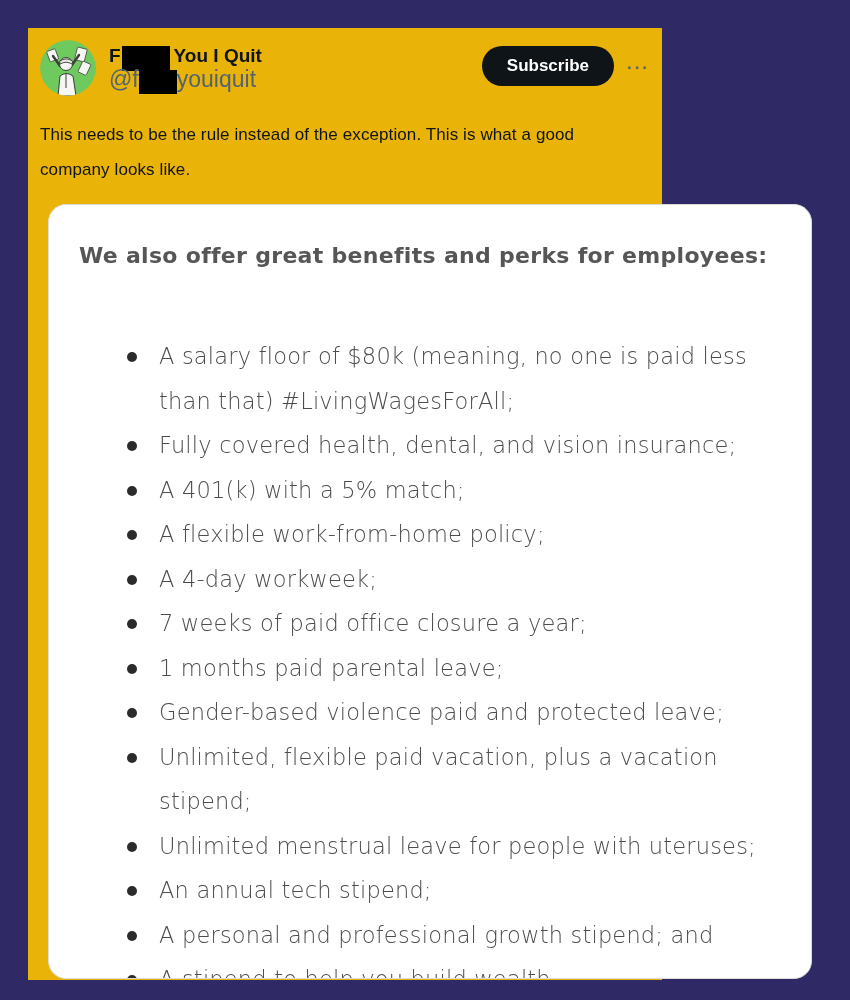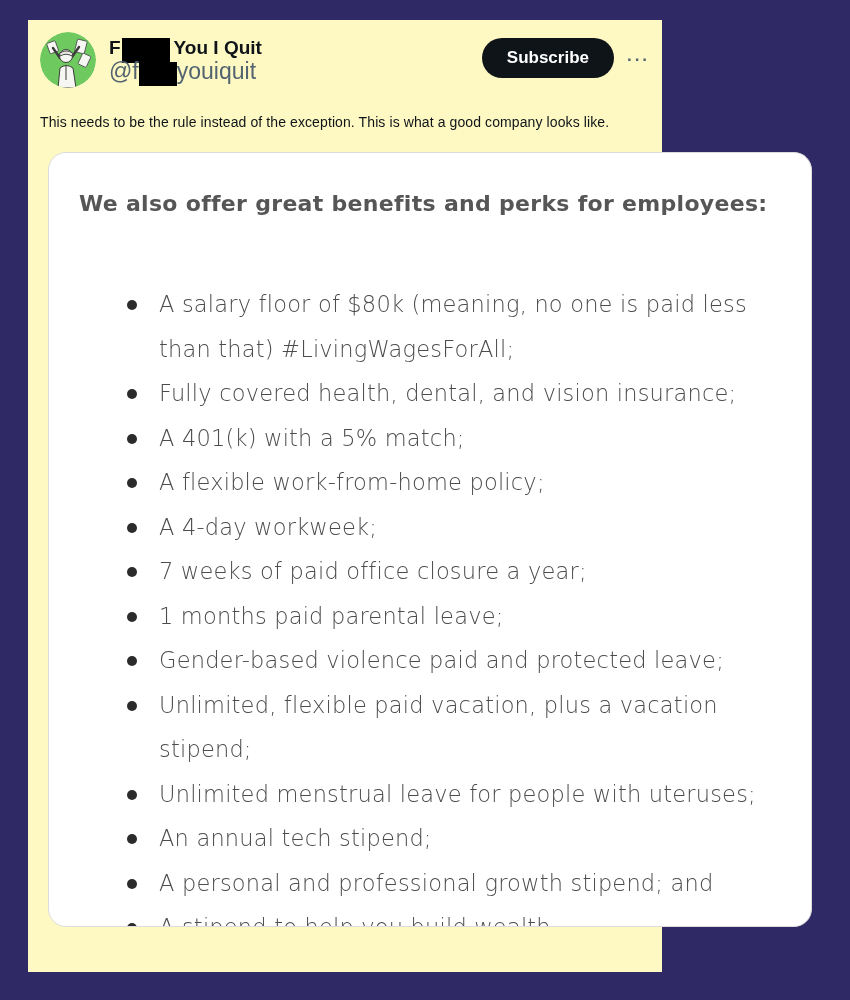--- a/index.html
+++ b/index.html
@@ -5,23 +5,23 @@
   * { margin: 0; padding: 0; box-sizing: border-box; }
   html, body { width: 850px; height: 1000px; }
   body {
     background: #2f2a66;
     font-family: "Liberation Sans", sans-serif;
     position: relative;
     overflow: hidden;
   }
   .panel {
     position: absolute;
-    left: 28px; top: 20px;
+    left: 28px; top: 28px;
     width: 634px; height: 952px;
-    background: #fef9c3;
+    background: #eab308;
   }
   
   .tweet-header {
     display: flex;
     align-items: flex-start;
     padding: 12px 12px 0 12px;
   }
   .avatar {
     width: 56px; height: 56px;
     border-radius: 50%;
@@ -76,22 +76,22 @@
     font-weight: bold;
     letter-spacing: 2px;
     background: none;
     border: none;
     cursor: pointer;
     line-height: 40px;
   }
   
   .tweet-text {
     margin: 21px 14px 0 12px;
-    font-size: 14px;
-    line-height: 26px;
+    font-size: 17px;
+    line-height: 35px;
     color: #0f1419;
     letter-spacing: 0.1px;
   }
   
   .quote-card {
     margin: 17px 10px 0 20px;
     width: 764px;
     height: 775px;
     background: #ffffff;
     border: 1px solid #dcdcdc;

